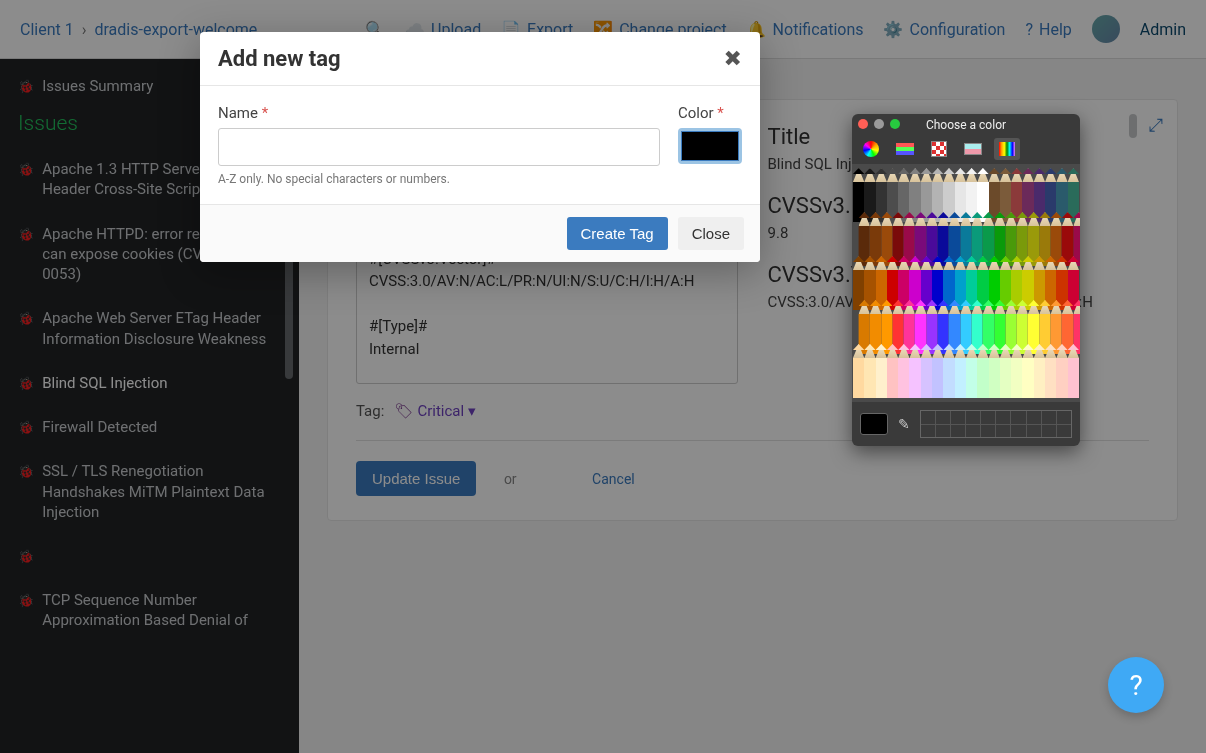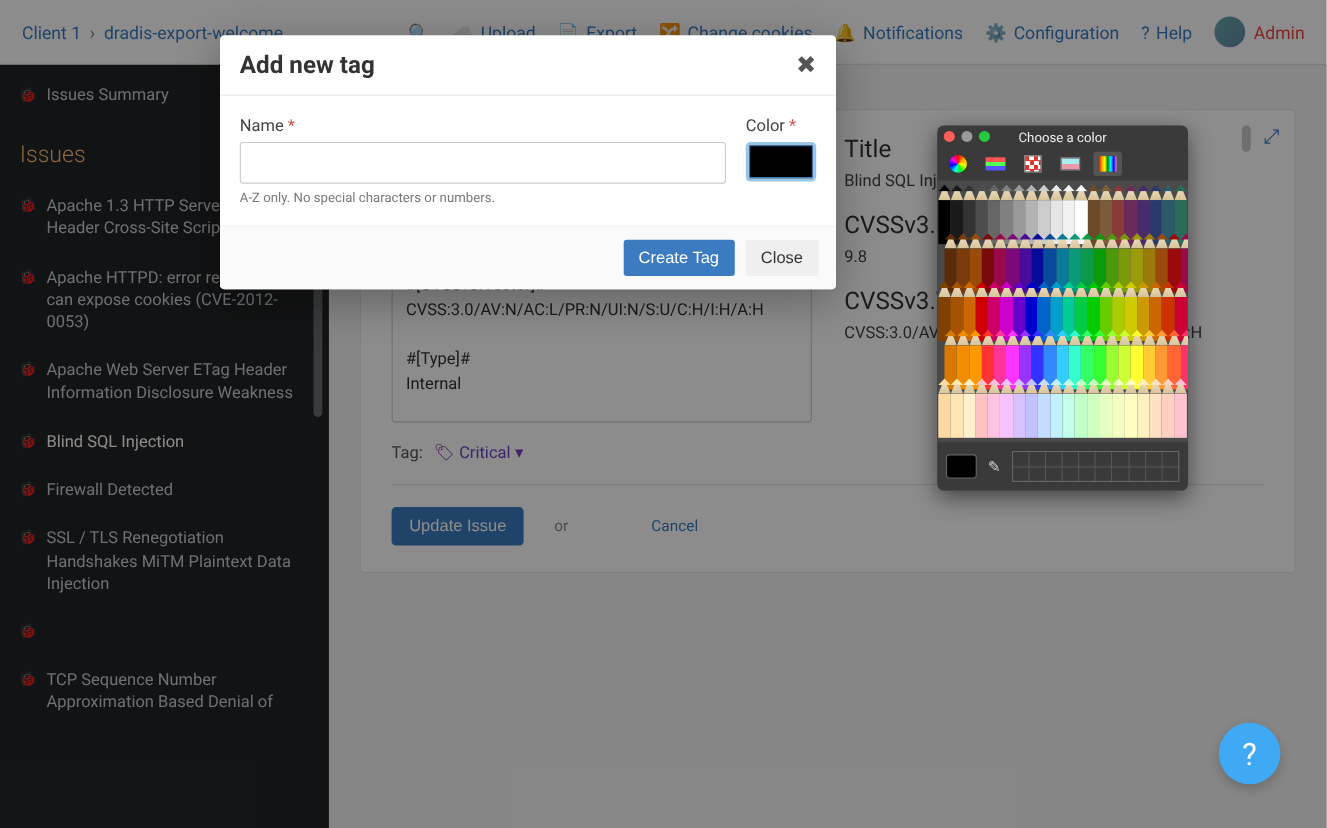--- a/index.html
+++ b/index.html
@@ -4,26 +4,26 @@
 <style>
 * { box-sizing: border-box; margin: 0; padding: 0; }
 body { font-family: -apple-system, "Segoe UI", Roboto, sans-serif; font-size: 14px; color: #333; background: #f5f5f5; width: 1206px; height: 753px; overflow: hidden; position: relative; }
 
 .topnav { height: 59px; background: #fff; border-bottom: 1px solid #ddd; display: flex; align-items: center; justify-content: space-between; padding: 0 20px; font-size: 16px; }
 .breadcrumb a { color: #3B7BBF; text-decoration: none; }
 .breadcrumb .sep { color: #777; margin: 0 4px; }
 .topmenu { display: flex; align-items: center; gap: 20px; }
 .topmenu-item { color: #3B7BBF; display: flex; align-items: center; gap: 6px; cursor: pointer; }
 .avatar { width: 28px; height: 28px; border-radius: 50%; background: linear-gradient(135deg,#6aa,#68a); display:inline-block;}
-.user { display:flex; align-items:center; gap:8px; color:#ef4444;}
+.user { display:flex; align-items:center; gap:20px; color:#0c4a6e;}
 
 .main { display: flex; height: calc(753px - 59px); }
 .sidebar { width: 299px; background: #222426; color: #ccc; padding: 16px 18px; overflow-y: auto; position: relative; }
 .side-link { display: flex; align-items: flex-start; gap: 8px; padding: 2px 0; color: #c8cbce; font-size: 15px; cursor: pointer; }
-.issues-heading { font-size: 21px; font-weight: 300; color: #fdba74; margin: 32px 0 12px; }
+.issues-heading { font-size: 21px; font-weight: 300; color: #22c55e; margin: 14px 0 12px; }
 .issue { display: flex; gap: 8px; align-items: flex-start; padding: 12px 0; color: #c8cbce; font-size: 15px; line-height: 1.35; cursor: pointer; }
 .issue.active { color: #fff; }
 .sidebar-scroll-thumb { position: absolute; right: 6px; top: 70px; width: 8px; height: 250px; background: #666a6e; border-radius: 4px; }
 
 .bug { font-size: 13px; margin-top: 2px; }
 .c-primary { color: #3B7BBF; }
 .c-high { color: #d9534f; }
 .c-med { color: #f0ad4e; }
 .c-crit { color: #7c3b8f; }
 .c-info { color: #5cb85c; }
@@ -108,21 +108,21 @@
     <div class="topmenu-item">
         <span>☁️</span>
         <span>Upload</span>
       </div>
     <div class="topmenu-item">
         <span>📄</span>
         <span>Export</span>
       </div>
     <div class="topmenu-item">
         <span>🔀</span>
-        <span>Change cookies</span>
+        <span>Change project</span>
       </div>
     <div class="topmenu-item">
         <span>🔔</span>
         <span>Notifications</span>
       </div>
     <div class="topmenu-item">
         <span>⚙️</span>
         <span>Configuration</span>
       </div>
     <div class="topmenu-item">

